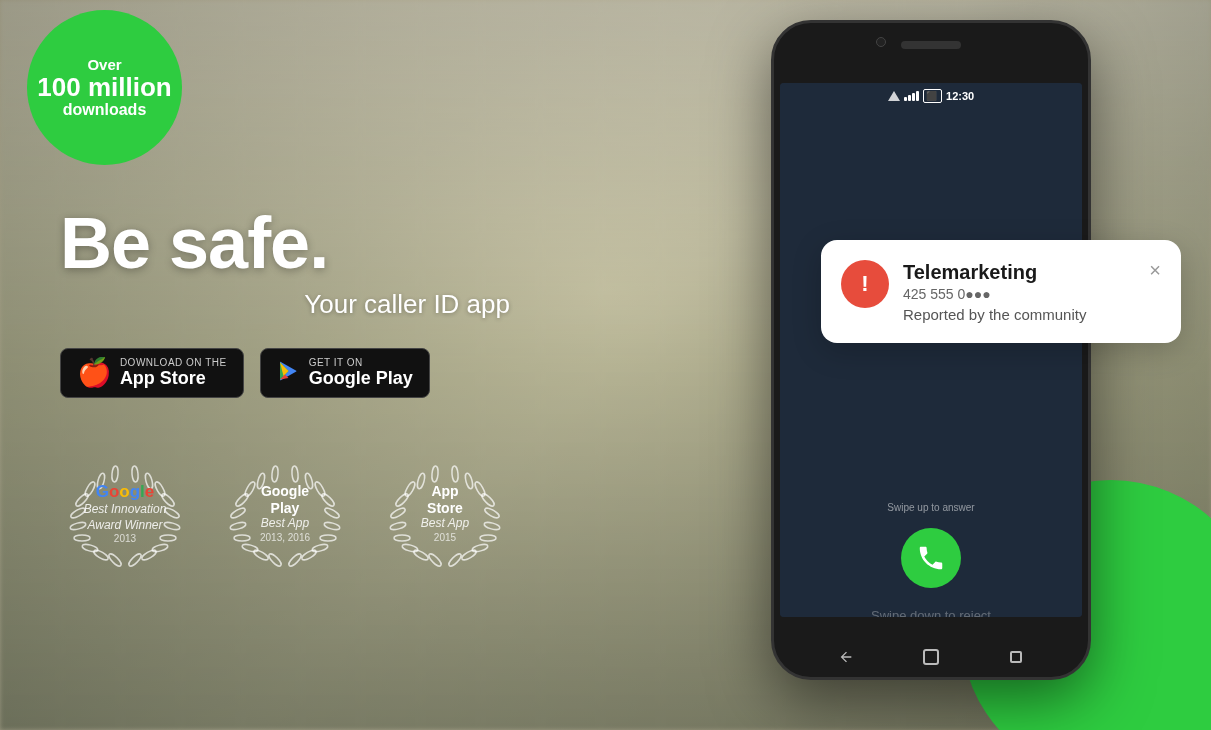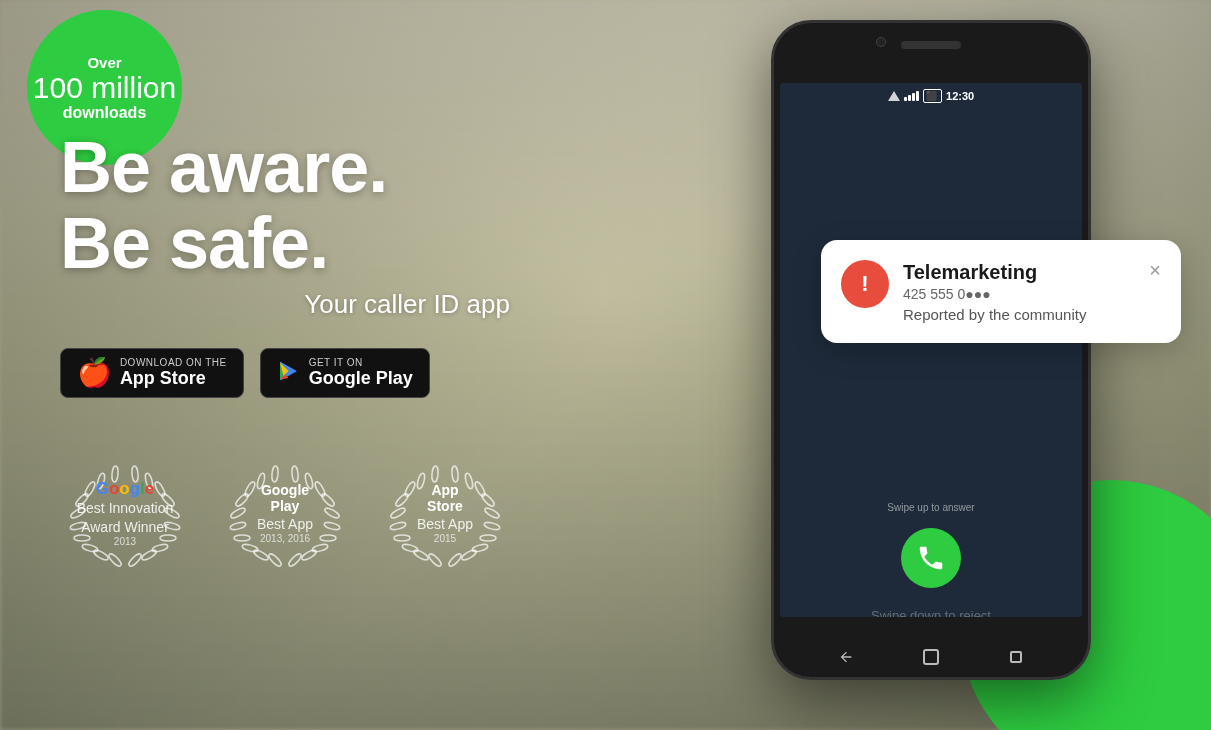--- a/index.html
+++ b/index.html
@@ -56,22 +56,22 @@
       align-items: center;
       justify-content: center;
       z-index: 10;
     }
     .downloads-badge .over {
       font-size: 15px;
       color: #fff;
       font-weight: 600;
     }
     .downloads-badge .million {
-      font-size: 30px;
-      font-weight: 400;
+      font-size: 26px;
+      font-weight: 700;
       color: #fff;
       line-height: 1.1;
     }
     .downloads-badge .downloads-text {
       font-size: 16px;
       color: #fff;
       font-weight: 600;
     }
 
     
@@ -188,24 +188,25 @@
       line-height: 1.2;
     }
     .award-brand.google-colors span:nth-child(1) { color: #4285F4; }
     .award-brand.google-colors span:nth-child(2) { color: #EA4335; }
     .award-brand.google-colors span:nth-child(3) { color: #FBBC05; }
     .award-brand.google-colors span:nth-child(4) { color: #4285F4; }
     .award-brand.google-colors span:nth-child(5) { color: #34A853; }
     .award-brand.google-colors span:nth-child(6) { color: #EA4335; }
 
     .award-sub {
-      font-size: 14px;
+      font-size: 12px;
       color: rgba(255,255,255,0.85);
       display: block;
       line-height: 1.3;
+      font-style: italic;
     }
     .award-year {
       font-size: 10px;
       color: rgba(255,255,255,0.7);
       display: block;
     }
 
     
     .phone-area {
       position: absolute;
@@ -423,21 +424,21 @@
 <div class="bg-overlay"></div>
 
 <div class="downloads-badge">
   <span class="over">Over</span>
   <span class="million">100 million</span>
   <span class="downloads-text">downloads</span>
 </div>
 
 <div class="left-content">
   <div class="headline">
-    <span>Be aware.</span><br>
+    <br>
     <span>Be safe.</span>
   </div>
   <div class="subheadline">Your caller ID app</div>
 
   <div class="store-buttons">
     <a class="store-btn" href="#">
       <span class="btn-icon">🍎</span>
       <div>
         <span class="btn-text-top">Download on the</span>
         <span class="btn-text-bottom">App Store</span>

